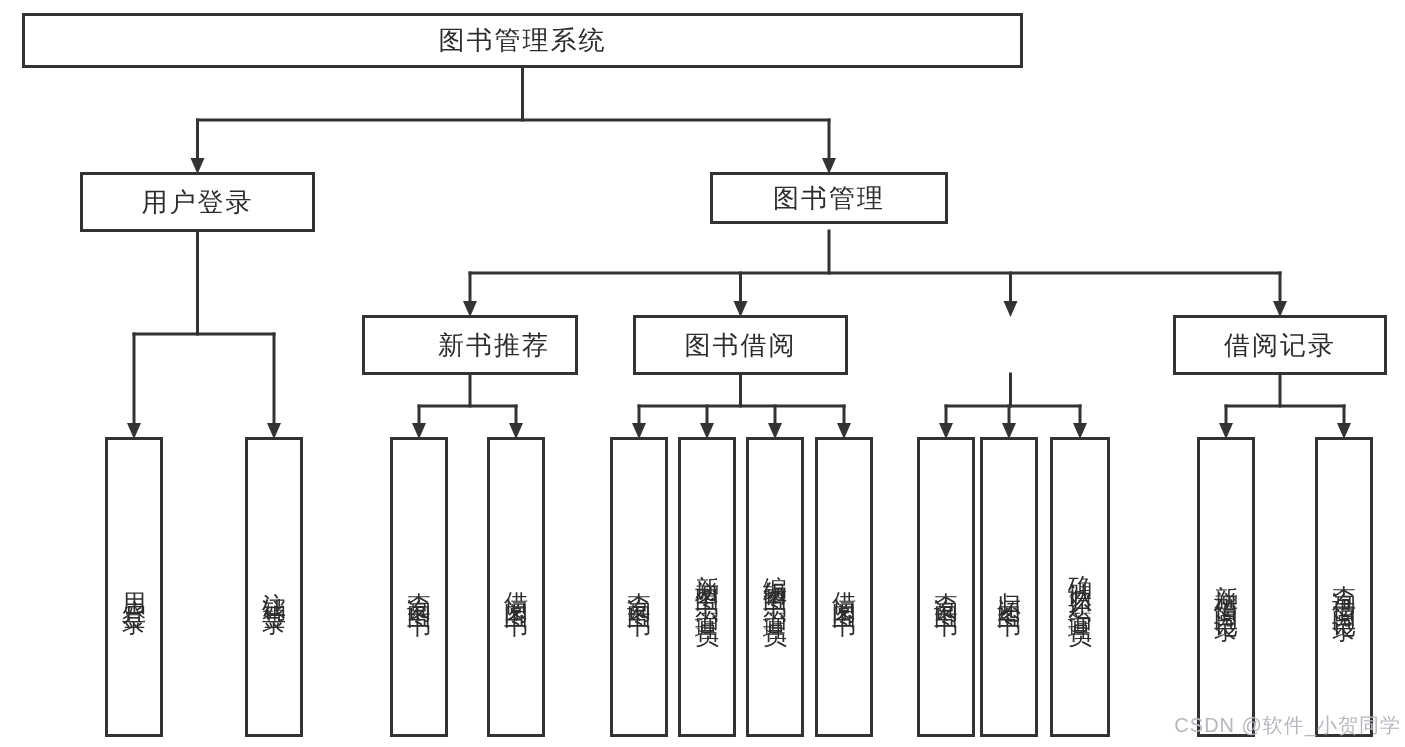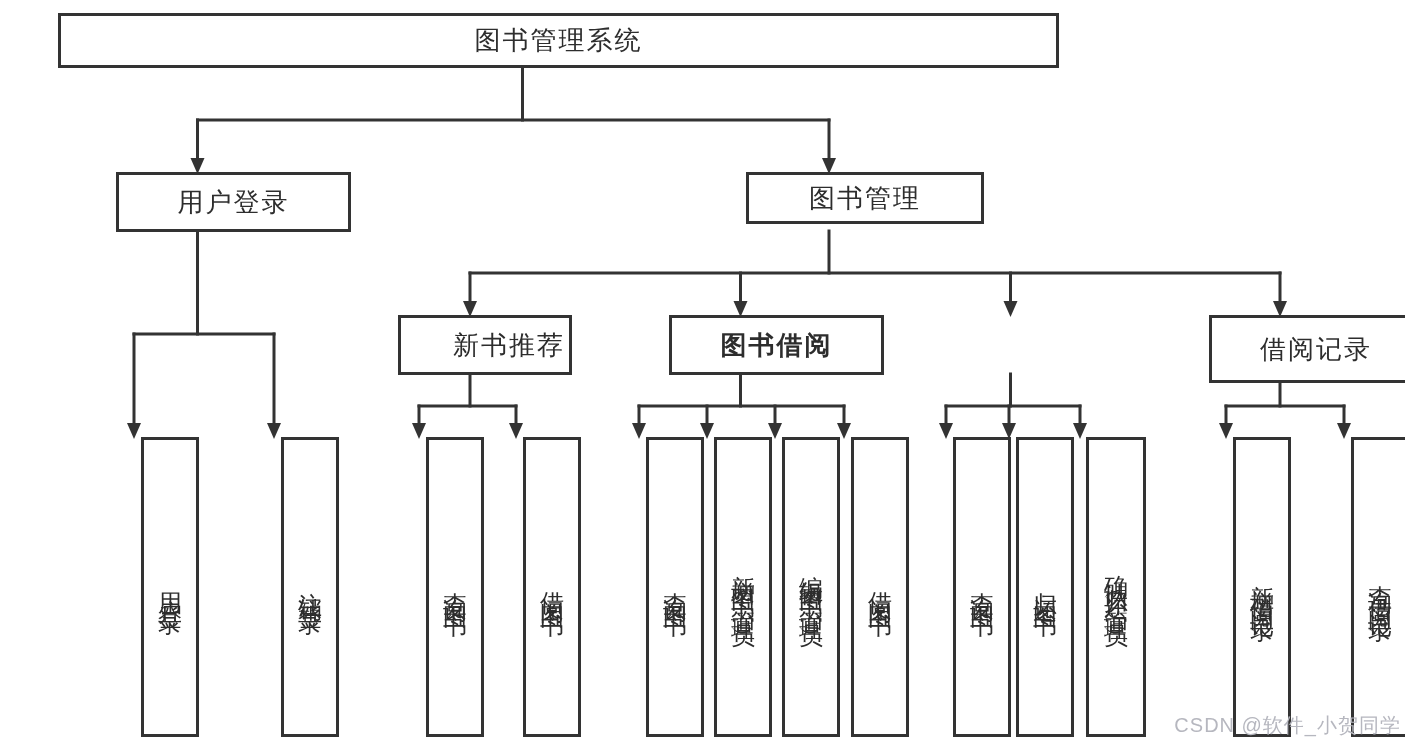--- a/index.html
+++ b/index.html
@@ -19,36 +19,35 @@
   #connector-svg{
     position:absolute;left:0;top:0;width:1405px;height:747px;
     pointer-events:none;
   }
   .node{
     position:absolute;box-sizing:border-box;
     background:#ffffff;border:3px solid var(--border);
     display:flex;align-items:center;justify-content:center;
     color:var(--text);
     z-index:2;
-    margin-left:36px;
   }
   .h{font-size:26px;letter-spacing:2px;white-space:nowrap;}
   .v{
     writing-mode:vertical-rl;
     font-size:24px;letter-spacing:7px;line-height:1;
     width:58px;height:300px;top:437px;
   }
   
   .n-root          {left:22px;  top:13px;  width:1001px;height:55px;}
   .n-user-login    {left:80px;  top:172px; width:235px; height:60px;}
   .n-book-mgmt     {left:710px; top:172px; width:238px; height:52px;}
-  .n-new-book-rec  {left:362px; top:315px; width:174px; height:60px;padding-left:48px;}
-  .n-book-borrow   {left:633px; top:315px; width:215px; height:60px;font-weight:bold;}
+  .n-new-book-rec  {left:362px; top:315px; width:216px; height:60px;padding-left:48px;}
+  .n-book-borrow   {left:633px; top:315px; width:215px; height:60px;}
   .n-current-borrow{left:903px; top:315px; width:215px; height:60px;}
-  .n-borrow-records{left:1173px;top:315px; width:214px; height:68px;}
+  .n-borrow-records{left:1173px;top:315px; width:214px; height:60px;}
   .n-leaf-user-login{left:105px;}
   .n-leaf-logout    {left:245px;}
   .n-leaf-nbr-query {left:390px;}
   .n-leaf-nbr-borrow{left:487px;}
   .n-leaf-bb-query  {left:610px;}
   .n-leaf-bb-add    {left:678px;}
   .n-leaf-bb-edit   {left:746px;}
   .n-leaf-bb-borrow {left:815px;}
   .n-leaf-cb-query  {left:917px;}
   .n-leaf-cb-return {left:980px;}

